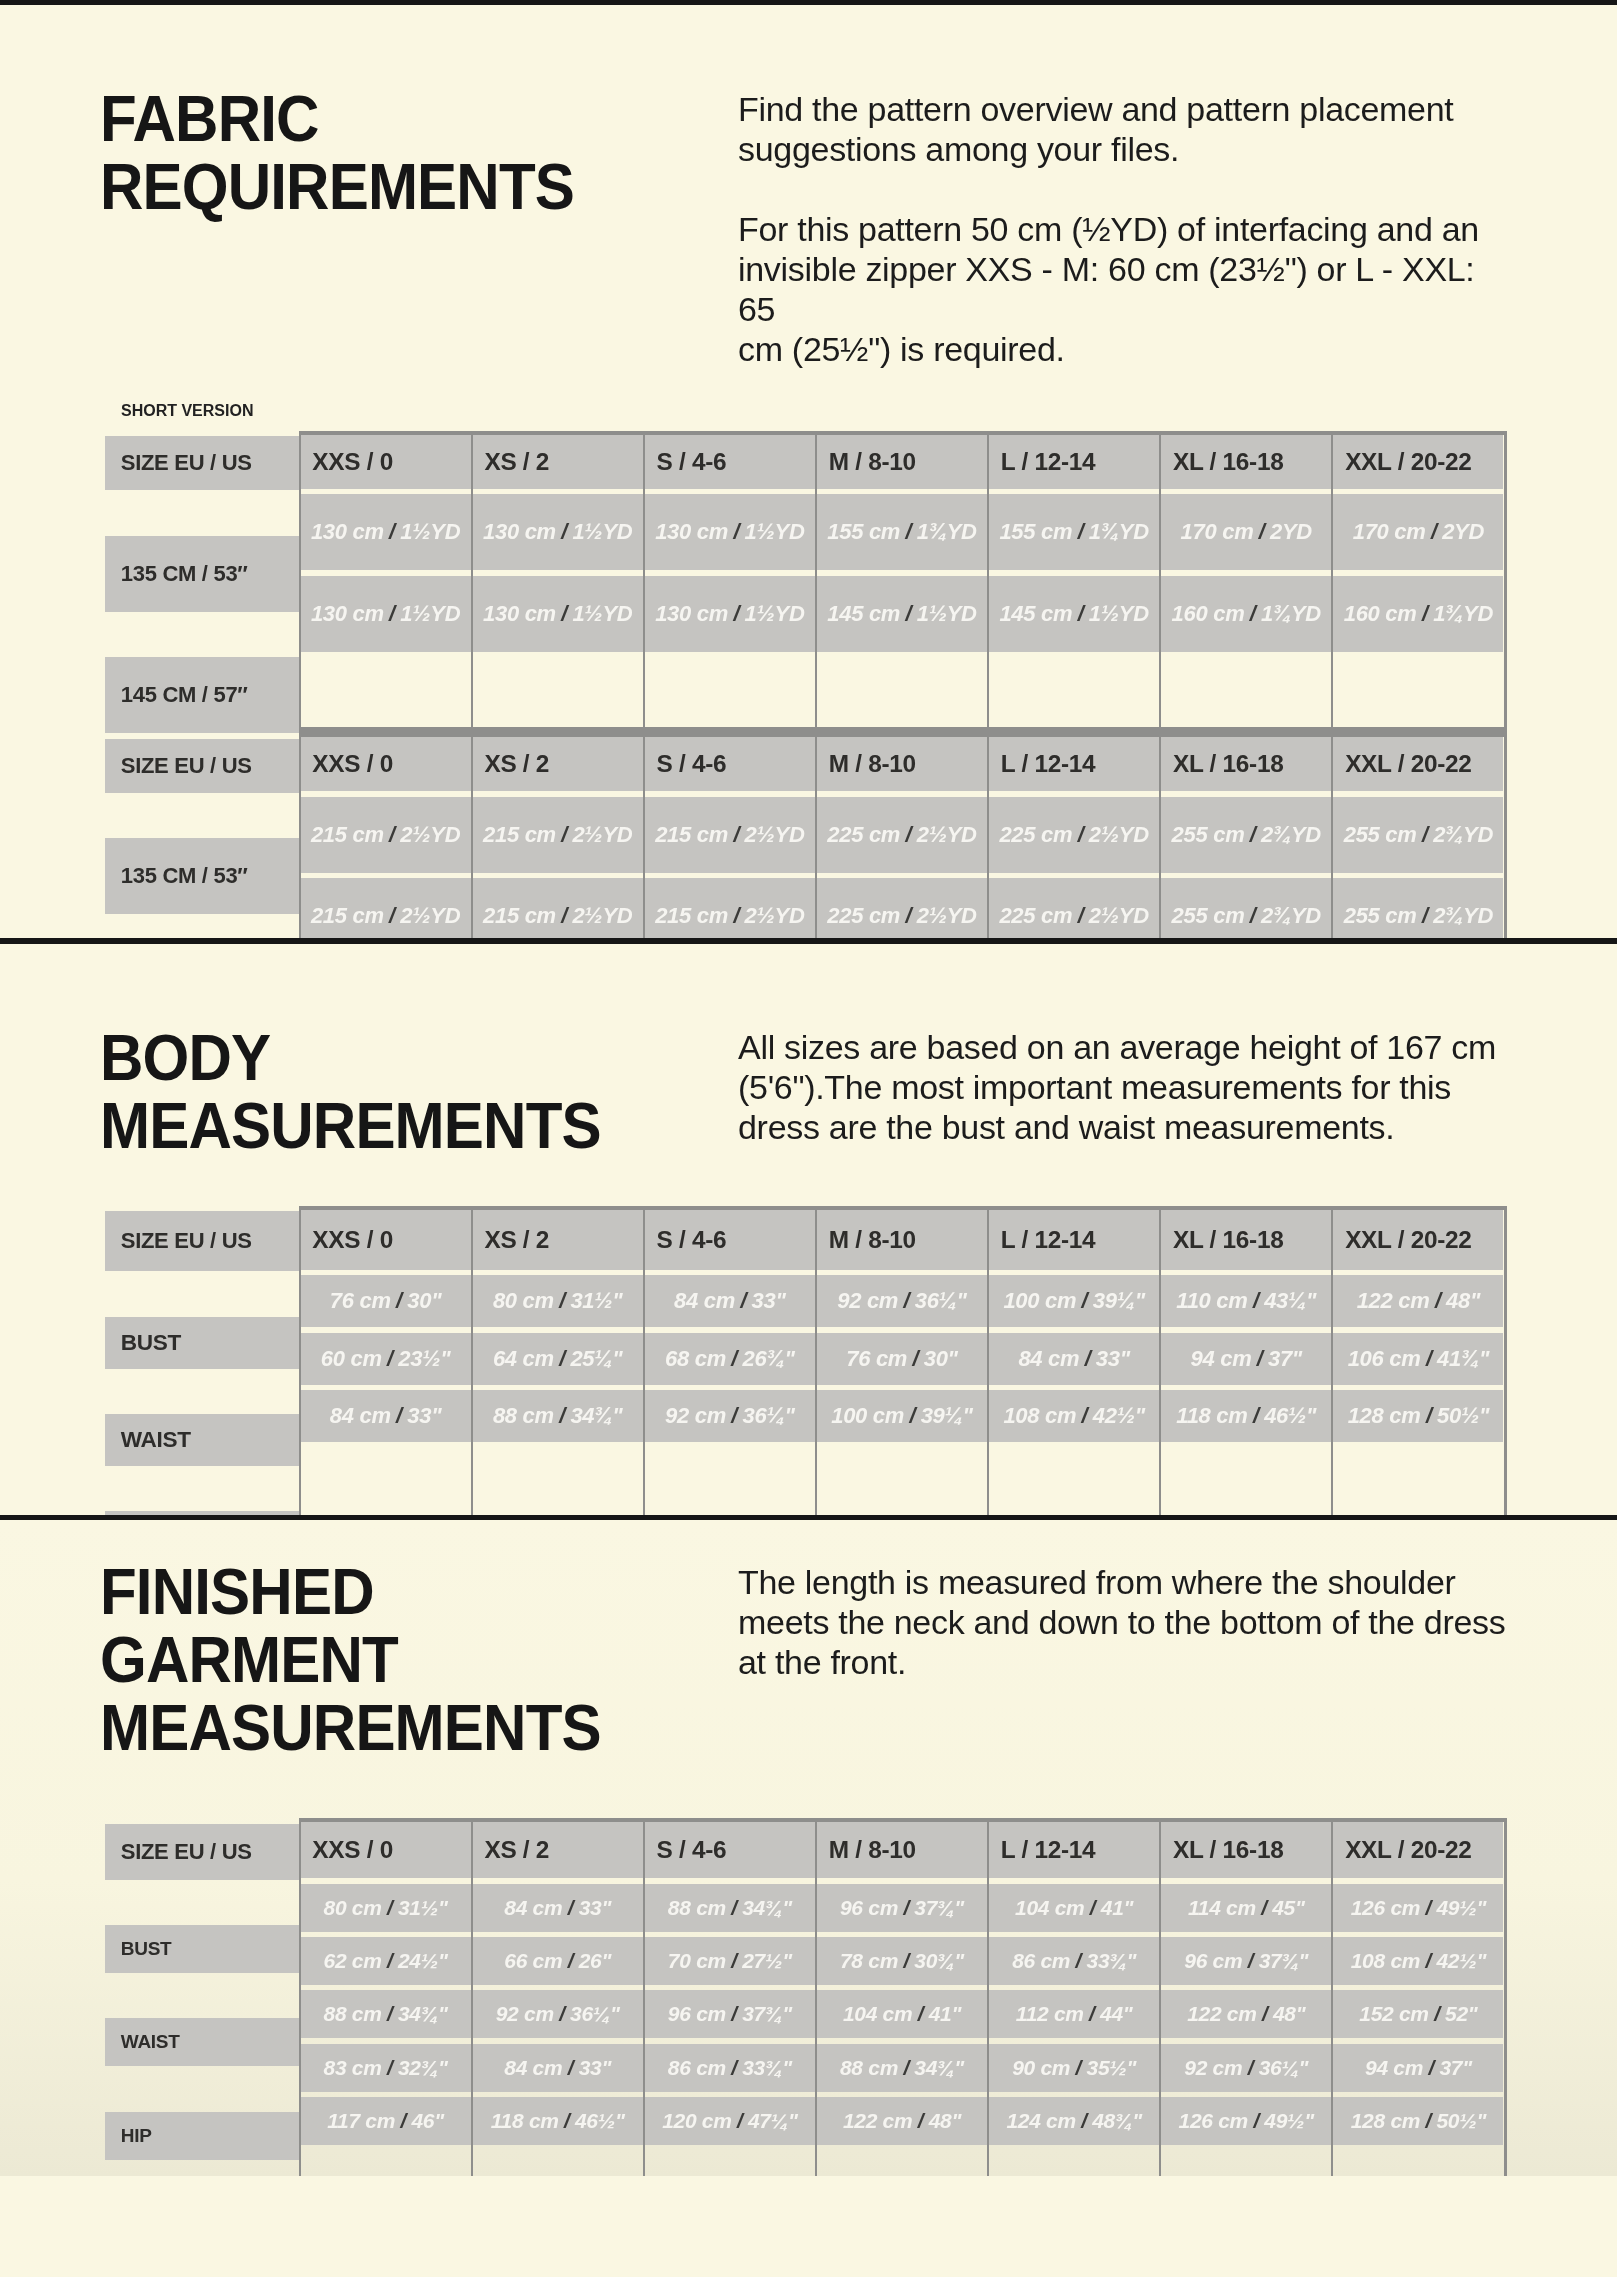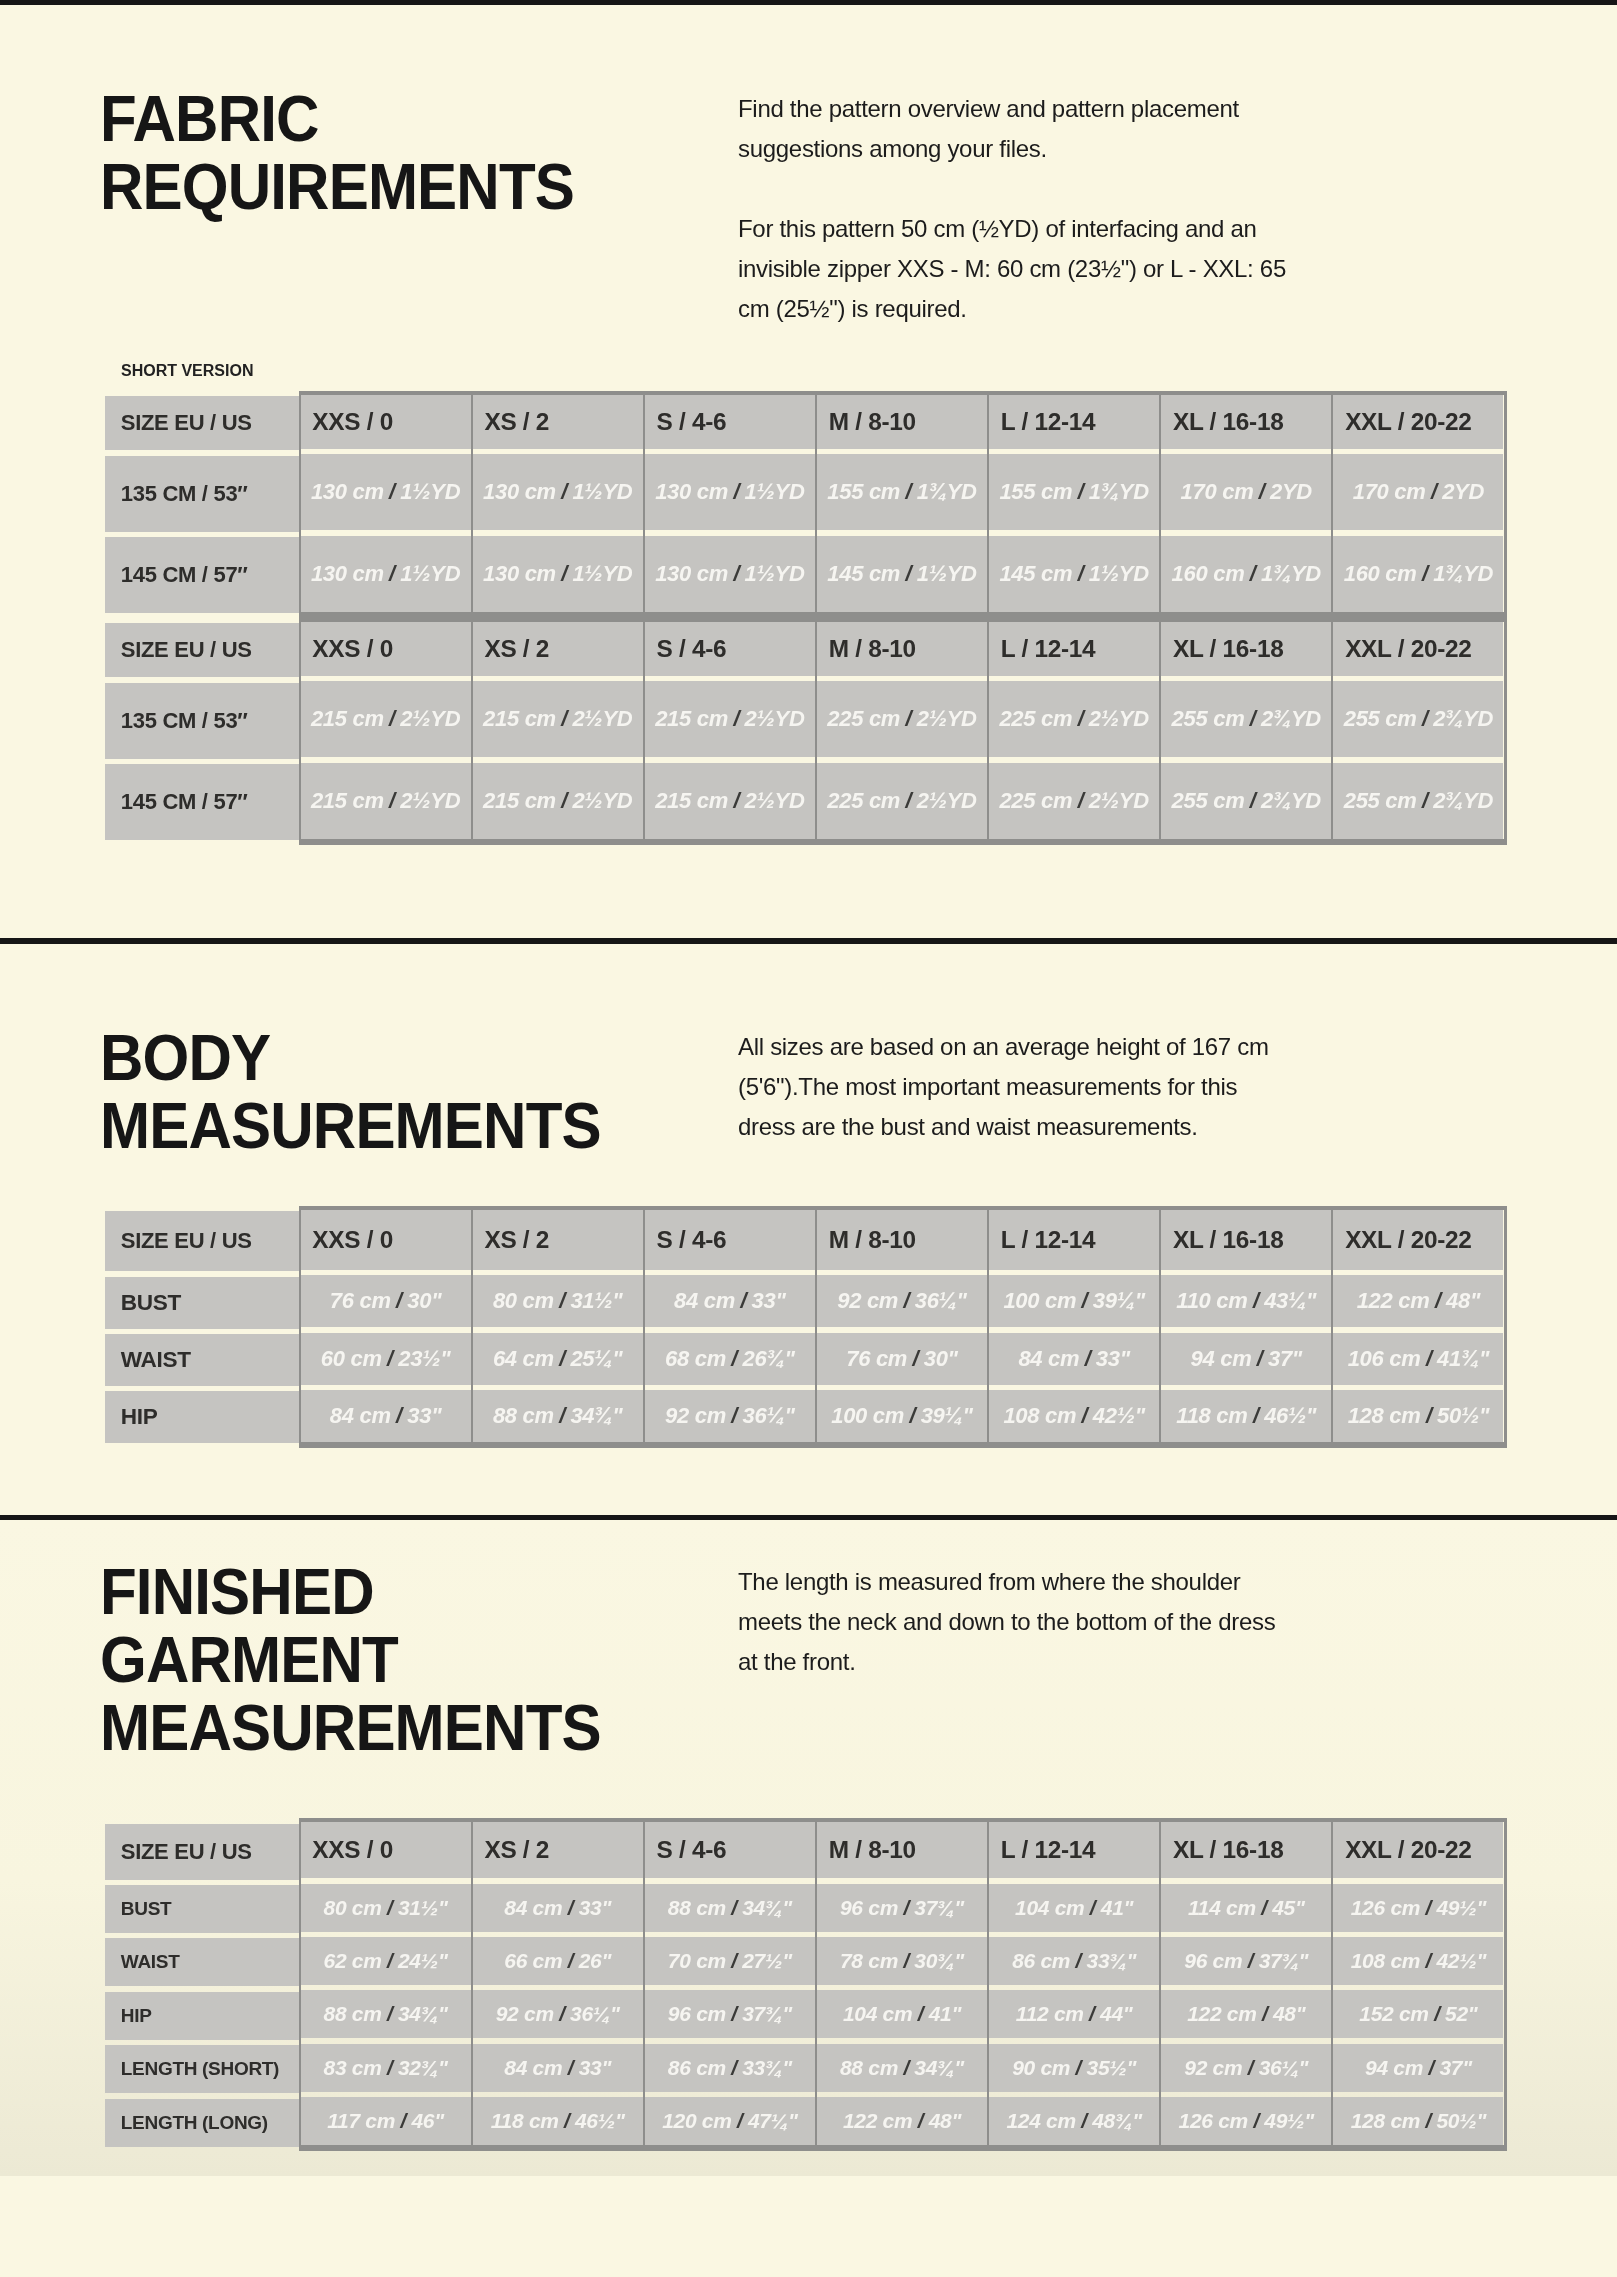--- a/index.html
+++ b/index.html
@@ -39,38 +39,38 @@
 
   .sec-top { display:flex; align-items:flex-start; }
   .sec-heading {
     margin:0; flex:0 0 638px; width:638px;
     font-size:62px; line-height:66px; font-weight:700;
     letter-spacing:-0.9px; white-space:pre-line; color:#161616;
     transform:scale(0.97,1.03); transform-origin:left top;
   }
   .sec-intro { flex:1; padding-top:3.6px; }
   .sec-intro p {
-    margin:0 0 40px 0; font-size:24px; line-height:40px;
+    margin:0 0 40px 0; font-size:34px; line-height:40px;
     white-space:pre-line; color:#1c1c1c; letter-spacing:-0.3px;
   }
   .sec-intro p:last-child { margin-bottom:0; }
 
   .table-caption {
     font-size:16px; font-weight:700; color:#222;
     margin:33px 0 11px 21px; letter-spacing:0;
   }
   .table-caption.caption-2 { margin-top:31px; }
 
   
   .size-table { display:flex; width:1402px; margin-left:4.5px; }
   .t-fabric   { --hh:54px; --rh:76px; --gp:5.4px; --vfs:22px; --lfs:22px; }
   .t-body     { --hh:60px; --rh:52px; --gp:5.4px; --vfs:22px; --lfs:22.6px; margin-top:50px; }
   .t-finished { --hh:56px; --rh:48px; --gp:5.4px; --vfs:21px; --lfs:19px; margin-top:62px; }
 
-  .label-col { flex:0 0 194px; width:194px; display:flex; flex-direction:column; margin-top:5.4px; }
+  .label-col { flex:0 0 194px; width:194px; display:flex; flex-direction:column; margin-top:5.4px;gap:40px; }
   .data-block {
     flex:1; display:flex;
     border:3.6px solid #8e8e8c; border-top-width:4.5px; border-bottom-width:6.3px; border-left-width:2.7px;
   }
   .data-col { flex:1 1 0; display:flex; flex-direction:column; min-width:0; }
   .data-col + .data-col { border-left:2.7px solid #8e8e8c; }
 
   .cell {
     background:#c5c4c1; display:flex; align-items:center; flex:0 0 auto;
   }

